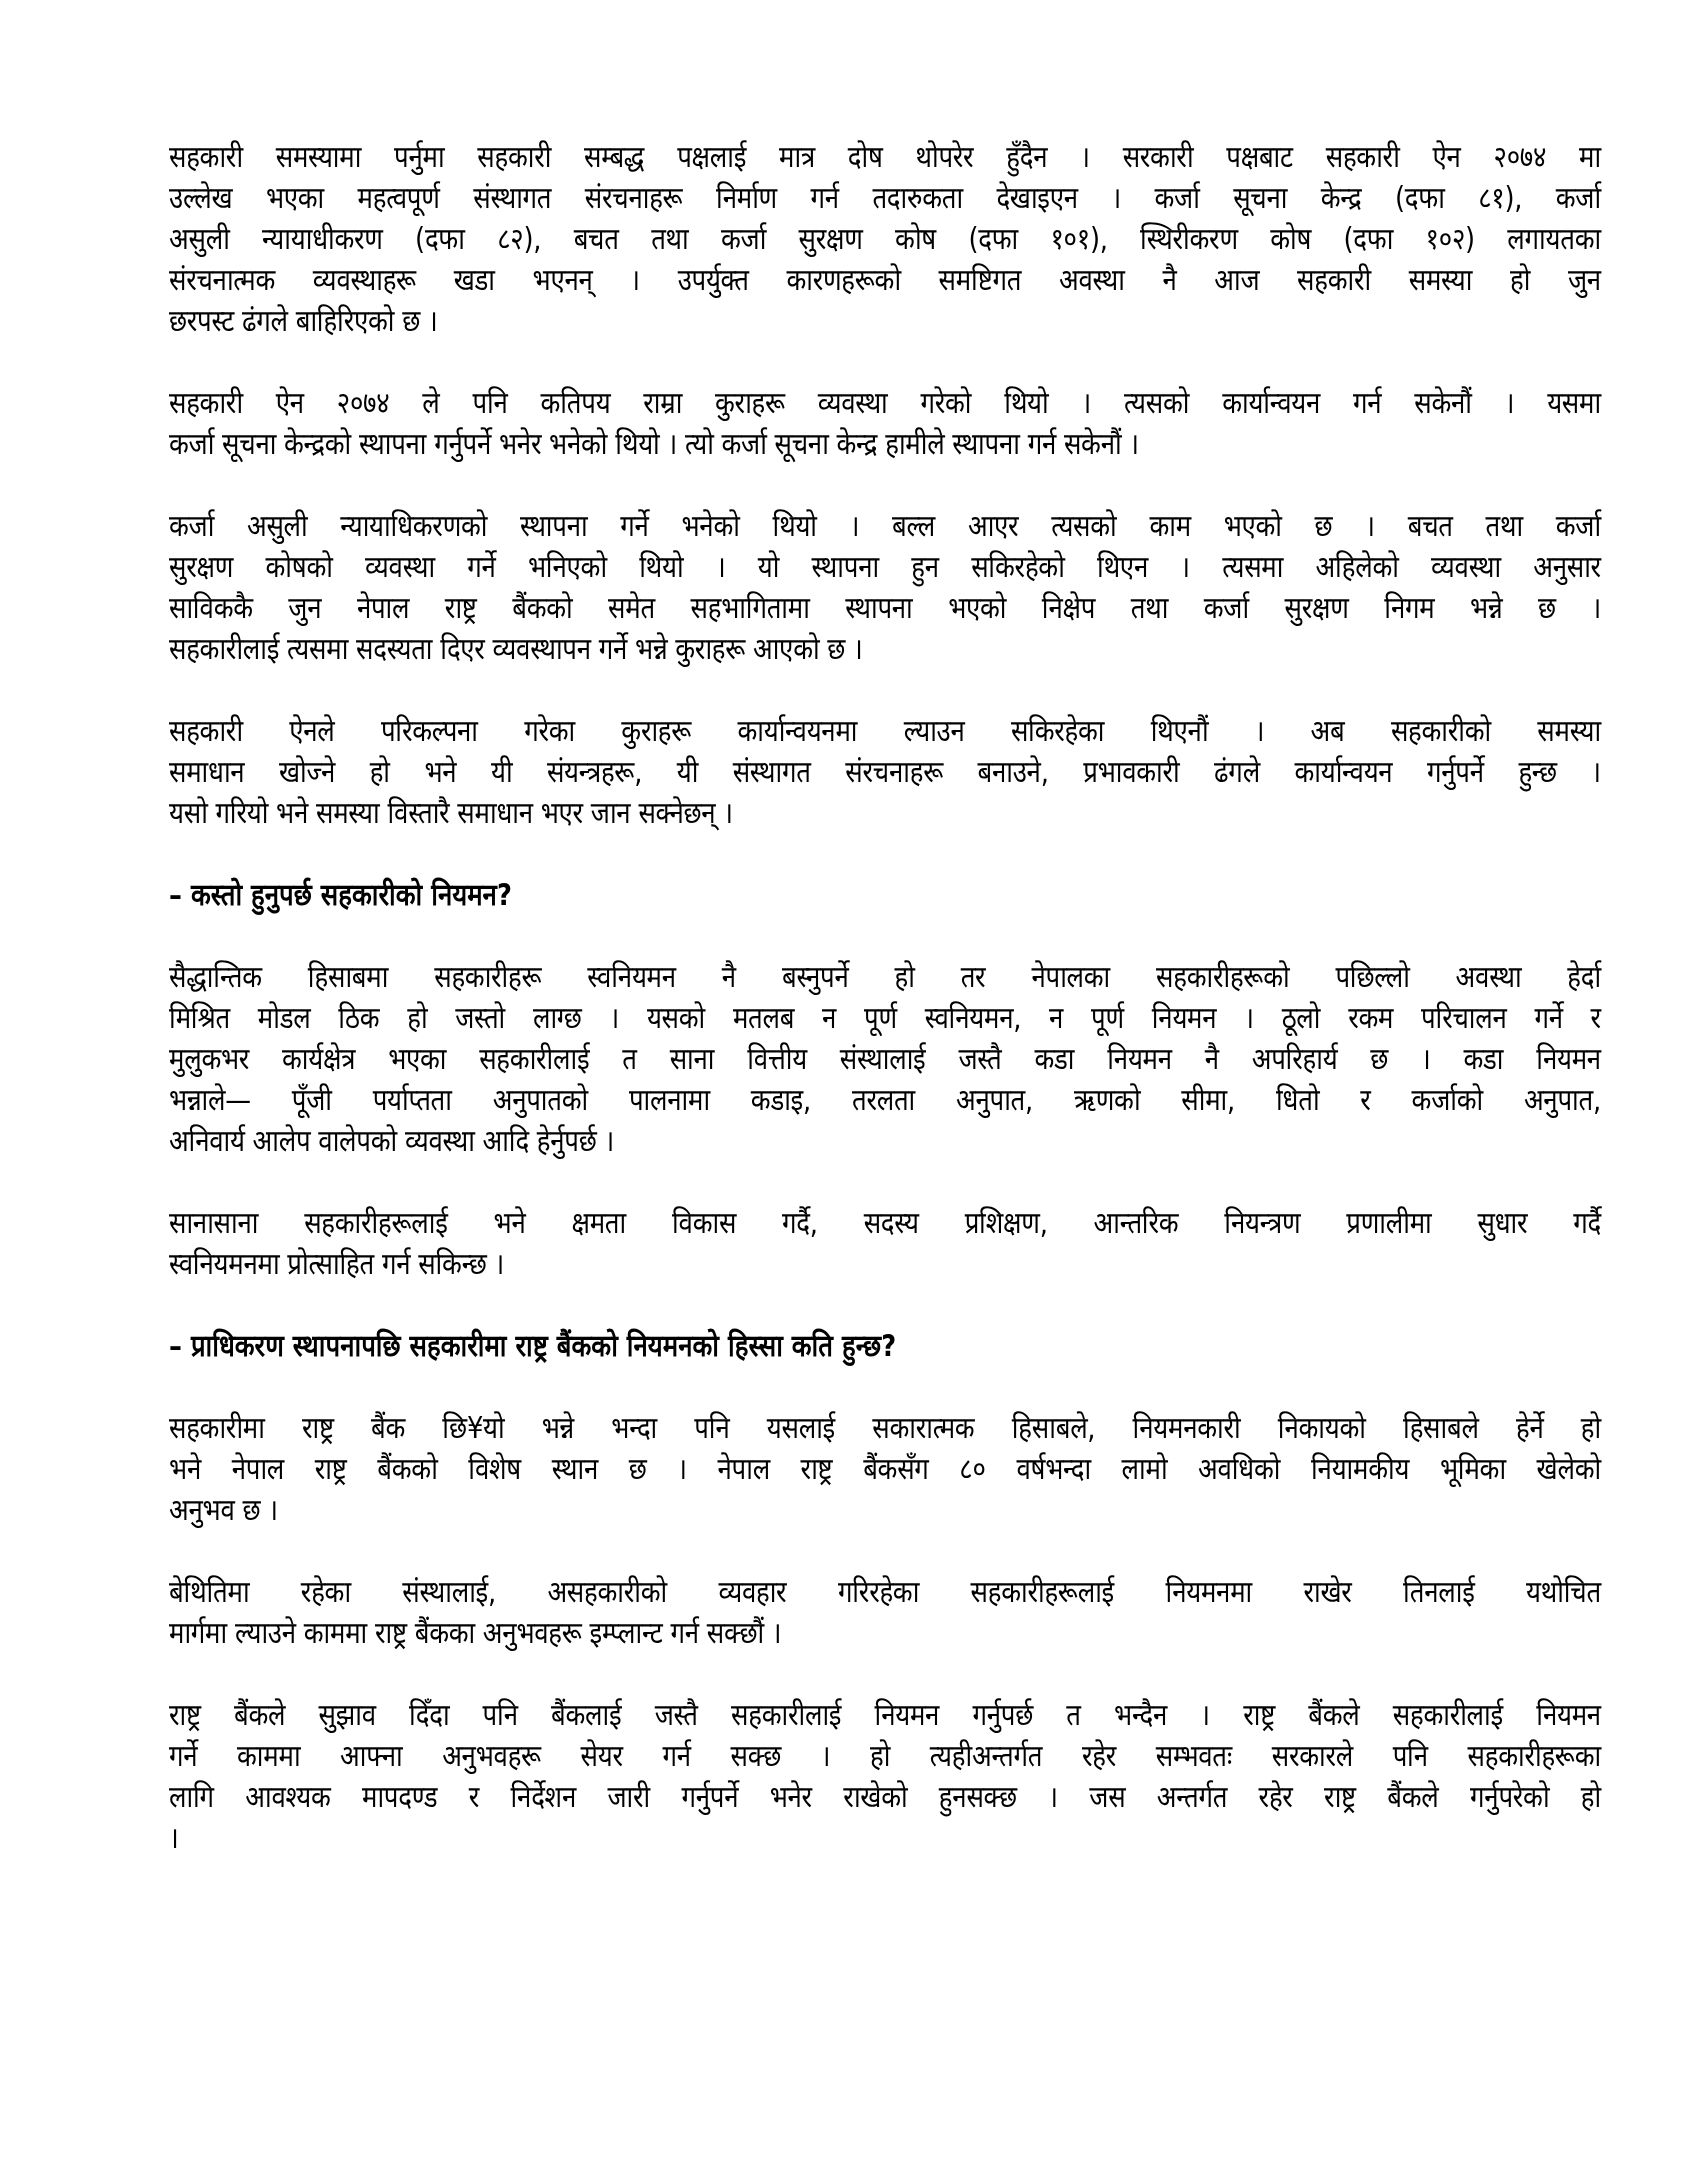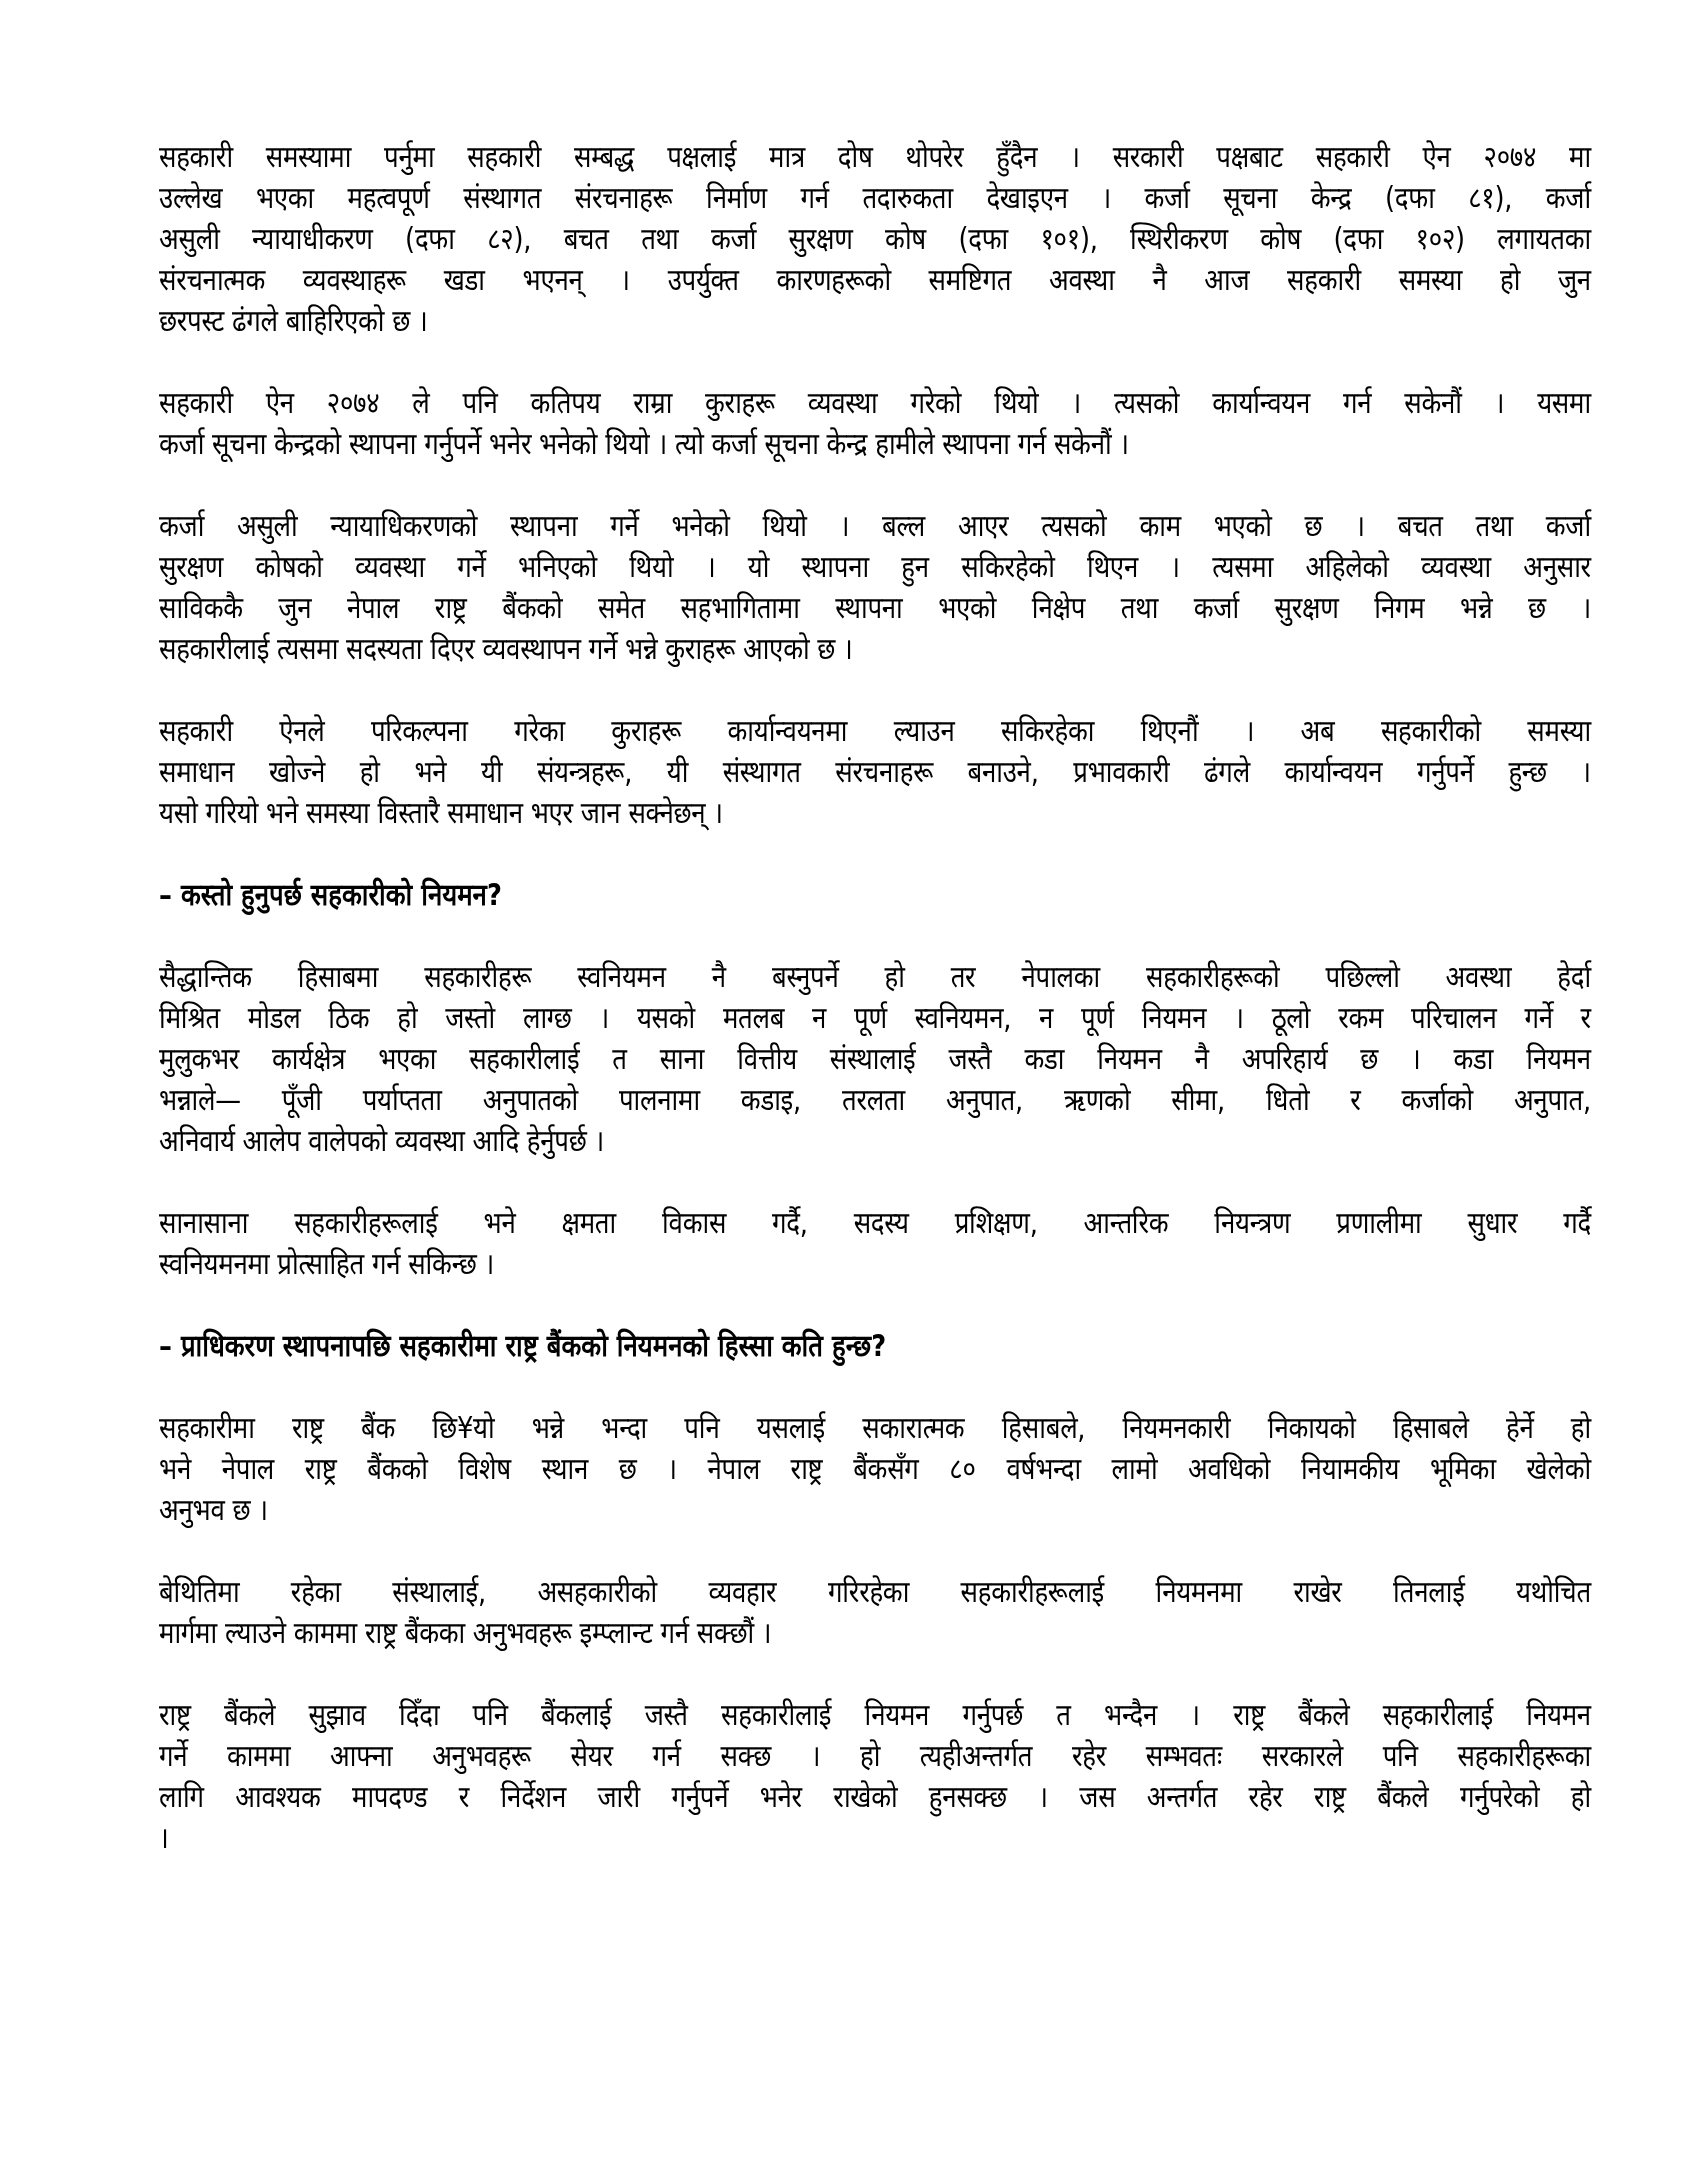--- a/index.html
+++ b/index.html
@@ -10,21 +10,21 @@
     body {
       width: 1687px;
       height: 2183px;
       position: relative;
       overflow: hidden;
       color: #000000;
       font-family: "DejaVu Sans", "Liberation Sans", sans-serif;
     }
     .page {
       position: absolute;
-      left: 159px;
+      left: 169px;
       top: 136px;
       width: 1432px;
     }
     .para {
       font-size: 30px;
       line-height: 41px;
       text-align: justify;
       margin: 0 0 41px 0;
       transform: scaleX(0.86);
       transform-origin: left top;

